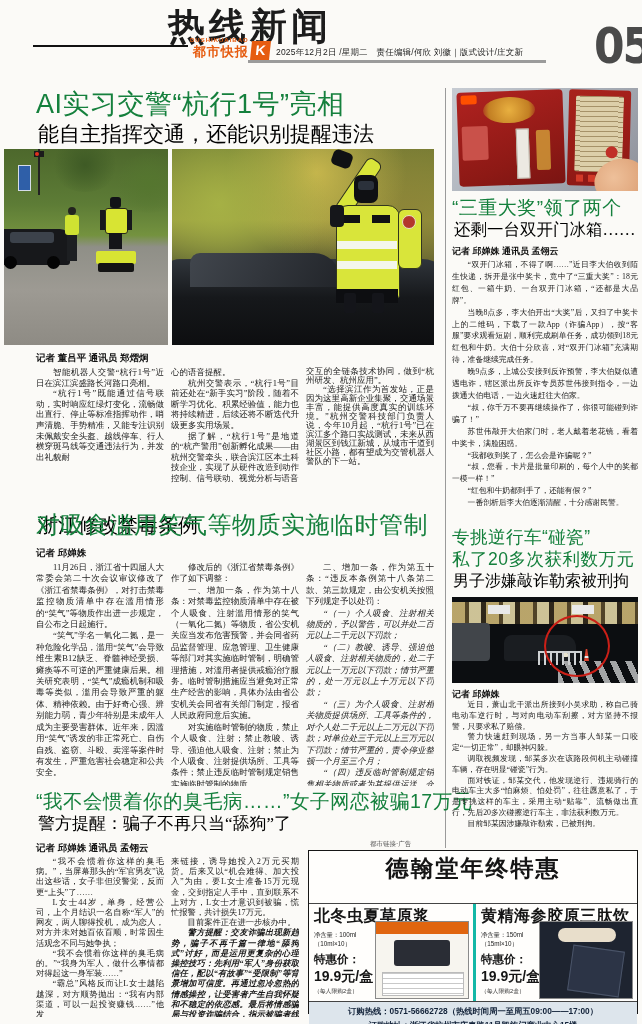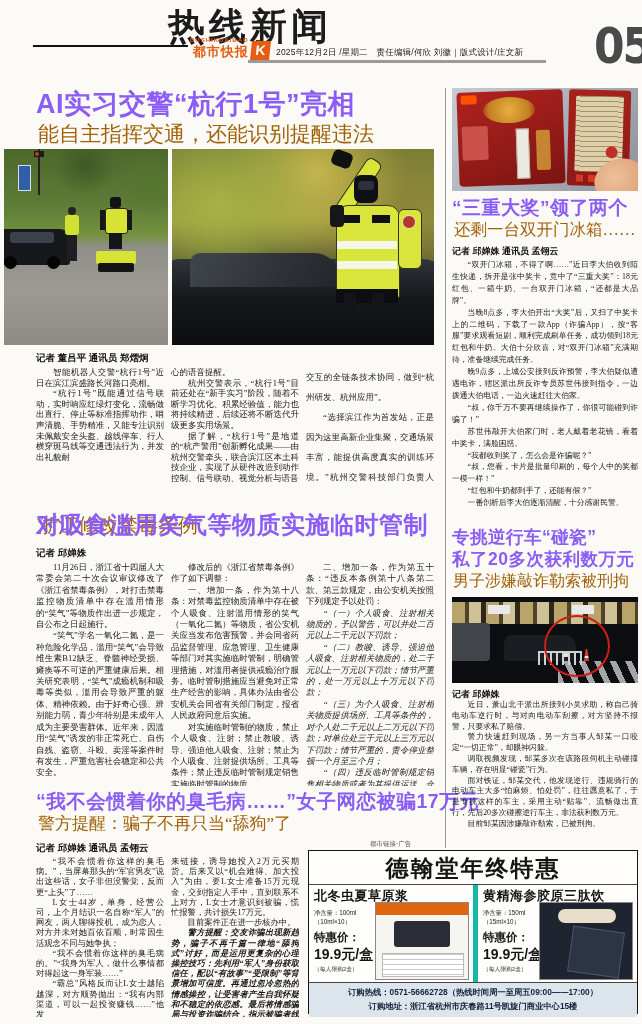--- a/index.html
+++ b/index.html
@@ -15,22 +15,22 @@
   .brand-latin{font-size:6px;font-weight:700;color:#e65c10;letter-spacing:1px;}
   .brand-cn{font-size:13px;font-weight:800;color:#e65c10;margin-top:2px;letter-spacing:1px;}
   .k-logo{left:251px;top:41px;width:19px;height:19px;background:#e65c10;color:#fff;font-weight:800;
           font-size:14px;text-align:center;line-height:19px;transform:skewX(-6deg);}
   .dateline{left:276px;top:47px;width:280px;font-size:8.5px;color:#222;letter-spacing:0.2px;}
   .rule-gray{left:248px;top:60px;width:298px;height:2.5px;background:#9b9b9b;}
   .pagenum{left:594px;top:20px;font-size:44px;font-weight:800;color:#4a4a4a;
            transform:scaleY(1.12);letter-spacing:-2px;font-family:"DejaVu Sans",sans-serif;}
 
   
-  .headline{font-weight:700;color:#8b5cf6;letter-spacing:0.5px;white-space:nowrap;}
-  .subhead{font-family:"Liberation Serif",serif;font-weight:500;color:#a16207;white-space:nowrap;}
+  .headline{font-weight:400;color:#15803d;letter-spacing:0.5px;white-space:nowrap;}
+  .subhead{font-family:"Liberation Serif",serif;font-weight:500;color:#000000;white-space:nowrap;}
   .byline{font-size:9.5px;font-weight:700;color:#111;}
   .body-cols{display:flex;gap:7px;overflow:hidden;}
   .col{width:128px;font-family:"Liberation Serif",serif;font-size:8.5px;line-height:11px;
        text-align:justify;color:#1a1a1a;overflow:hidden;}
   .col p{margin:0;text-indent:2em;}
   .col p.noindent{text-indent:0;}
   .italic-list p{font-style:italic;}
   .warning{font-style:italic;font-weight:700;margin:0;text-indent:2em;}
   .rbody{width:186px;font-family:"Liberation Serif",serif;font-size:7.8px;line-height:11.9px;
          text-align:justify;color:#1a1a1a;overflow:hidden;}
@@ -123,25 +123,25 @@
   .cone{position:absolute;left:132px;top:52px;width:5px;height:12px;
     background:linear-gradient(180deg,#d6402e 0 60%,#e8e8e8 60% 75%,#d6402e 75%);clip-path:polygon(35% 0,65% 0,100% 100%,0 100%);}
   .zebra{position:absolute;right:0;bottom:0;width:80px;height:22px;
     background:repeating-linear-gradient(65deg,#c9cbcc 0 6px,rgba(0,0,0,0) 6px 14px);opacity:.8;}
   .red-circle{position:absolute;left:92px;top:18px;width:62px;height:58px;border:2.5px solid #cc1f17;border-radius:50%;}
 
   
   .ad-label{left:370px;top:840px;font-size:6.5px;color:#555;}
   .ad{left:308px;top:850px;width:330px;height:164px;border:1.5px solid #161616;background:#fffefc;box-sizing:border-box;}
   .ad-title{text-align:center;font-size:23px;font-weight:800;letter-spacing:2px;padding-top:2px;
-            border-bottom:1px solid #444;padding-bottom:0;}
+            border-bottom:1px solid #444;padding-bottom:19px;}
   .ad-products{display:flex;height:97px;}
   .ad-half{width:50%;position:relative;padding:2px 0 0 5px;box-sizing:border-box;}
-  .ad-half.rt{border-left:5px solid #14b8a6;}
-  .prod-name{font-size:13px;font-weight:800;letter-spacing:0.5px;}
+  .ad-half.rt{border-left:3px solid #14b8a6;}
+  .prod-name{font-size:16px;font-weight:800;letter-spacing:0.5px;}
   .prod-net{font-size:6.3px;color:#222;margin-top:3px;line-height:1.5;width:56px;}
   .price-label{font-size:11.5px;font-weight:800;margin-top:3px;}
   .price{font-size:14px;font-weight:800;margin-top:1px;}
   .limit{font-size:5.8px;color:#333;margin-top:1px;}
   .prod-img{position:absolute;right:4px;top:17px;width:92px;height:76px;border:1px solid #8a8a8a;overflow:hidden;}
   .img-cordyceps{background:#f7f5ef;}
   .img-cordyceps .band{position:absolute;left:0;top:0;width:100%;height:12px;background:#e0650f;}
   .img-cordyceps .bottle{position:absolute;left:18px;top:18px;width:56px;height:26px;background:#2a2d35;border-radius:3px;}
   .img-cordyceps .info{position:absolute;left:6px;top:50px;width:80px;height:22px;background:#fff;border:1px solid #bbb;
       background-image:repeating-linear-gradient(180deg,#c9c9c9 0 1px,transparent 1px 5px);}
@@ -226,21 +226,21 @@
   <div class="abs body-cols" style="left:36px;top:367px;height:118px;">
     <div class="col" style="line-height:10.6px;">
         <p>智能机器人交警“杭行1号”近日在滨江滨盛路长河路口亮相。</p>
         <p>“杭行1号”既能通过信号联动，实时响应红绿灯变化，流畅做出直行、停止等标准指挥动作，哨声清脆、手势精准，又能专注识别未佩戴安全头盔、越线停车、行人横穿斑马线等交通违法行为，并发出礼貌耐</p>
       </div>
     <div class="col" style="line-height:10.6px;">
         <p class="noindent">心的语音提醒。</p>
         <p>杭州交警表示，“杭行1号”目前还处在“新手实习”阶段，随着不断学习优化、积累经验值，能力也将持续精进，后续还将不断迭代升级更多实用场景。</p>
         <p>据了解，“杭行1号”是地道的“杭产警用”创新孵化成果——由杭州交警牵头，联合滨江区本土科技企业，实现了从硬件改造到动作控制、信号联动、视觉分析与语音</p>
       </div>
-    <div class="col" style="line-height:20px;">
+    <div class="col" style="line-height:9px;">
         <p class="noindent">交互的全链条技术协同，做到“杭州研发、杭州应用”。</p>
         <p>“选择滨江作为首发站，正是因为这里高新企业集聚，交通场景丰富，能提供高度真实的训练环境。”杭州交警科技部门负责人说，今年10月起，“杭行1号”已在滨江多个路口实战测试，未来从西湖景区到钱江新城，从城市干道到社区小路，都有望成为交管机器人警队的下一站。</p>
       </div>
   </div>
 
   <div class="abs subhead" style="left:38px;top:512px;font-size:20px;">浙江修改禁毒条例</div>
   <div class="abs headline" style="left:36px;top:509px;font-size:24px;">对吸食滥用笑气等物质实施临时管制</div>
   <div class="abs byline" style="left:36px;top:547px;">记者 邱婵姝</div>
   <div class="abs body-cols" style="left:36px;top:562px;height:224px;">
     <div class="col" style="line-height:11.4px;">

